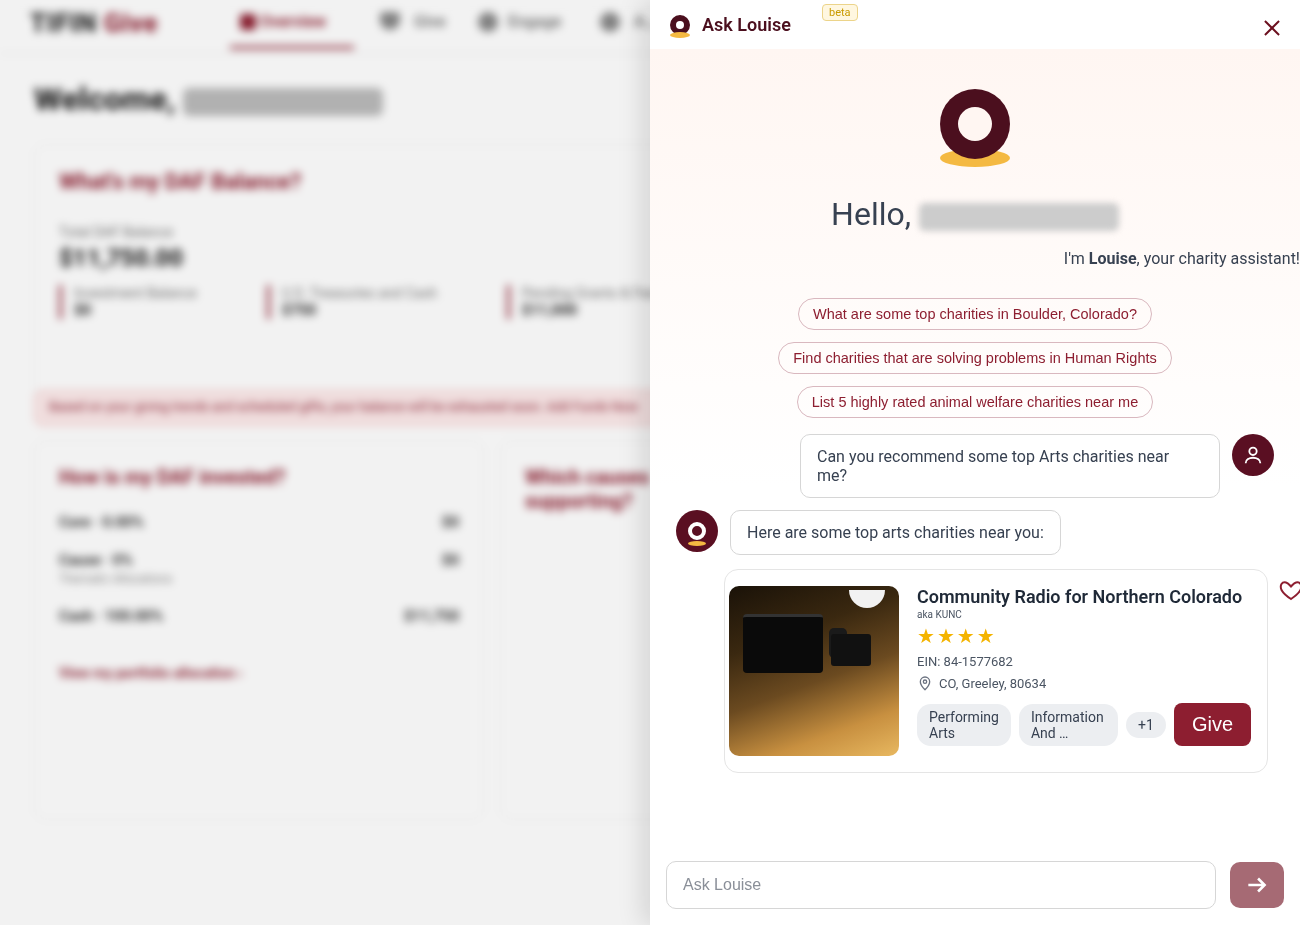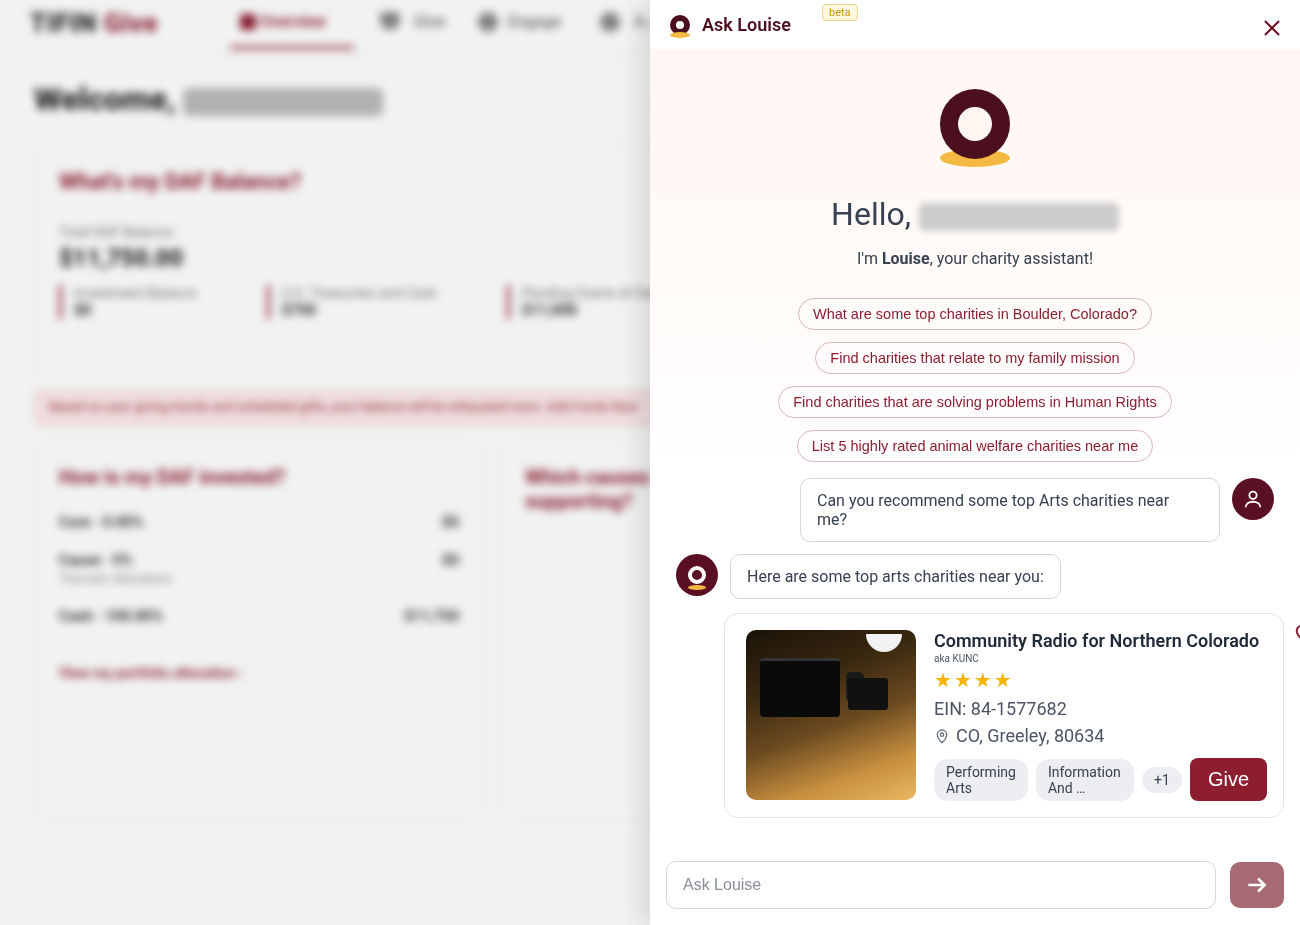--- a/index.html
+++ b/index.html
@@ -105,21 +105,21 @@
   }
   .big-avatar-shadow{
     width:70px; height:18px; background:#f4b942; border-radius:50%; margin:-10px auto 0;
   }
 
   .hello {
     text-align:center; font-size:32px; color:#374151; margin-top:28px; font-weight:400;
   }
   .hello .redact { display:inline-block; width:200px; height:28px; background:#ccc; border-radius:6px; vertical-align:middle; filter:blur(3px); }
   .intro {
-    text-align:center; font-size:16px; color:#374151; margin-top:16px;
+    text-align:right; font-size:16px; color:#374151; margin-top:16px;
   }
   .intro b { font-weight:700; }
 
   .chips {
     display:flex; flex-wrap:wrap; justify-content:center; gap:12px; padding:30px 20px 10px;
   }
   .chip {
     border:1px solid #d9b8bf; color:#8d1e30; font-size:14.5px; padding:7px 14px; border-radius:18px; background:transparent; cursor:pointer;
   }
 
@@ -135,22 +135,22 @@
     width:42px; height:42px; border-radius:50%; background:#5a0f22; display:flex; align-items:center; justify-content:center; position:relative;
   }
   .bot-badge .inner{
     width:18px; height:18px; border:4px solid #fff; border-radius:50%;
   }
   .bot-badge::after{
     content:""; position:absolute; bottom:6px; width:18px; height:5px; background:#f4b942; border-radius:50%;
   }
 
   .result-card {
-    margin: 8px 16px 14px 74px;
-    border:1px solid #e5e5e5; border-radius:14px; background:#fff; padding:16px 16px 16px 21px;
+    margin: 8px 32px 14px 74px;
+    border:1px solid #e5e5e5; border-radius:14px; background:#fff; padding:16px 16px 16px 4px;
     display:flex; gap:18px; position:relative;
   }
   .result-thumb {
     width:170px; height:170px; border-radius:10px; flex-shrink:0;
     background: linear-gradient(160deg, #1a1208 0%, #3a2810 30%, #6b4a20 55%, #c89040 80%, #e8b860 100%);
     position:relative; overflow:hidden;
   }
   .result-thumb::before{
     content:""; position:absolute; left:14px; top:28px; width:80px; height:56px; background:#0a0a0a; border-radius:4px; border-top:3px solid #333;
   }
@@ -160,21 +160,21 @@
   .result-thumb .lamp{
     position:absolute; right:14px; top:4px; width:36px; height:18px; background:#f2f2f2; border-radius:0 0 30px 30px;
   }
   .result-thumb .mug{
     position:absolute; left:100px; top:42px; width:18px; height:30px; background:#1a1a1a; border-radius:5px;
   }
   .result-info { flex:1; }
   .result-title { font-size:18px; font-weight:600; color:#1f2937; }
   .result-aka { font-size:10px; color:#4b5563; margin-top:2px; }
   .stars { margin-top:4px; color:#f4b400; font-size:20px; letter-spacing:2px; }
-  .result-meta { font-size:18px; color:#4b5563; margin-top:6px; display:flex; align-items:center; gap:6px; }
+  .result-meta { font-size:13px; color:#4b5563; margin-top:6px; display:flex; align-items:center; gap:6px; }
   .result-meta.link { color:#8d1e30; }
   .tags { margin-top:12px; display:flex; gap:8px; align-items:center; }
   .tag { background:#eceef1; color:#374151; font-size:14px; padding:5px 12px; border-radius:14px; }
   .give-btn {
     background:#8d1e30; color:#fff; font-size:20px; border:none; padding:10px 18px; border-radius:8px; cursor:pointer; margin-left:auto;
   }
   .heart {
     position:absolute; right:-36px; top:8px; width:24px; height:24px; cursor:pointer;
   }
 
@@ -284,21 +284,20 @@
 
     <div class="hello">
       <span>Hello, </span><span class="redact"></span>
     </div>
     <div class="intro">
       <span>I'm </span><b>Louise</b><span>, your charity assistant!</span>
     </div>
 
     <div class="chips">
       <button class="chip">What are some top charities in Boulder, Colorado?</button>
-      <button class="chip">Find charities that relate to my family mission</button>
       <button class="chip">Find charities that are solving problems in Human Rights</button>
       <button class="chip">List 5 highly rated animal welfare charities near me</button>
     </div>
 
     <div class="msg-row right">
       <div class="bubble">Can you recommend some top Arts charities near me?</div>
       <div class="user-badge">
         <svg width="22" height="22" viewBox="0 0 24 24" fill="none" stroke="#fff" stroke-width="2">
             <circle cx="12" cy="8" r="4"></circle>
             <path d="M4 21c0-4 4-6 8-6s8 2 8 6"></path>

